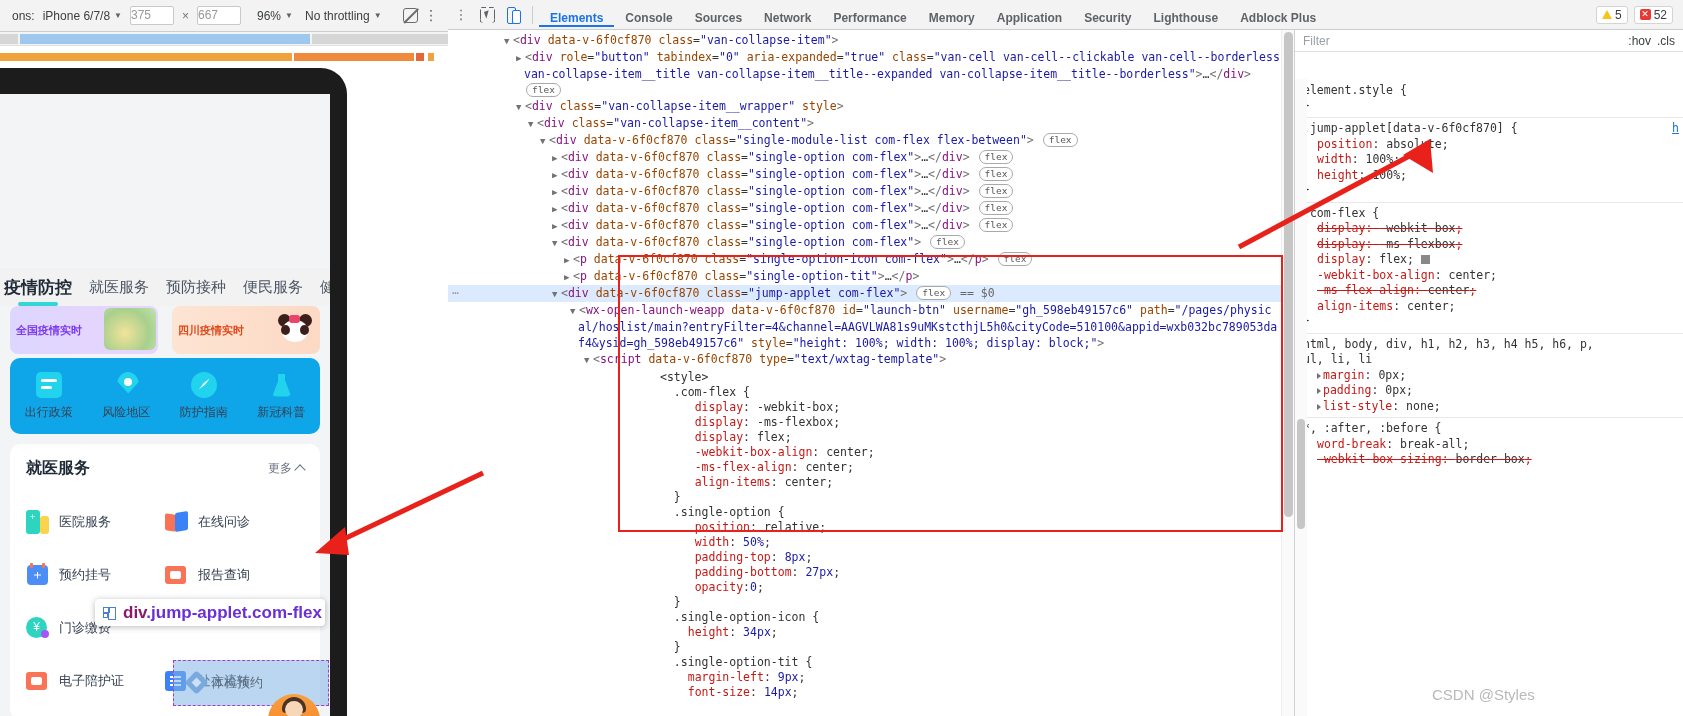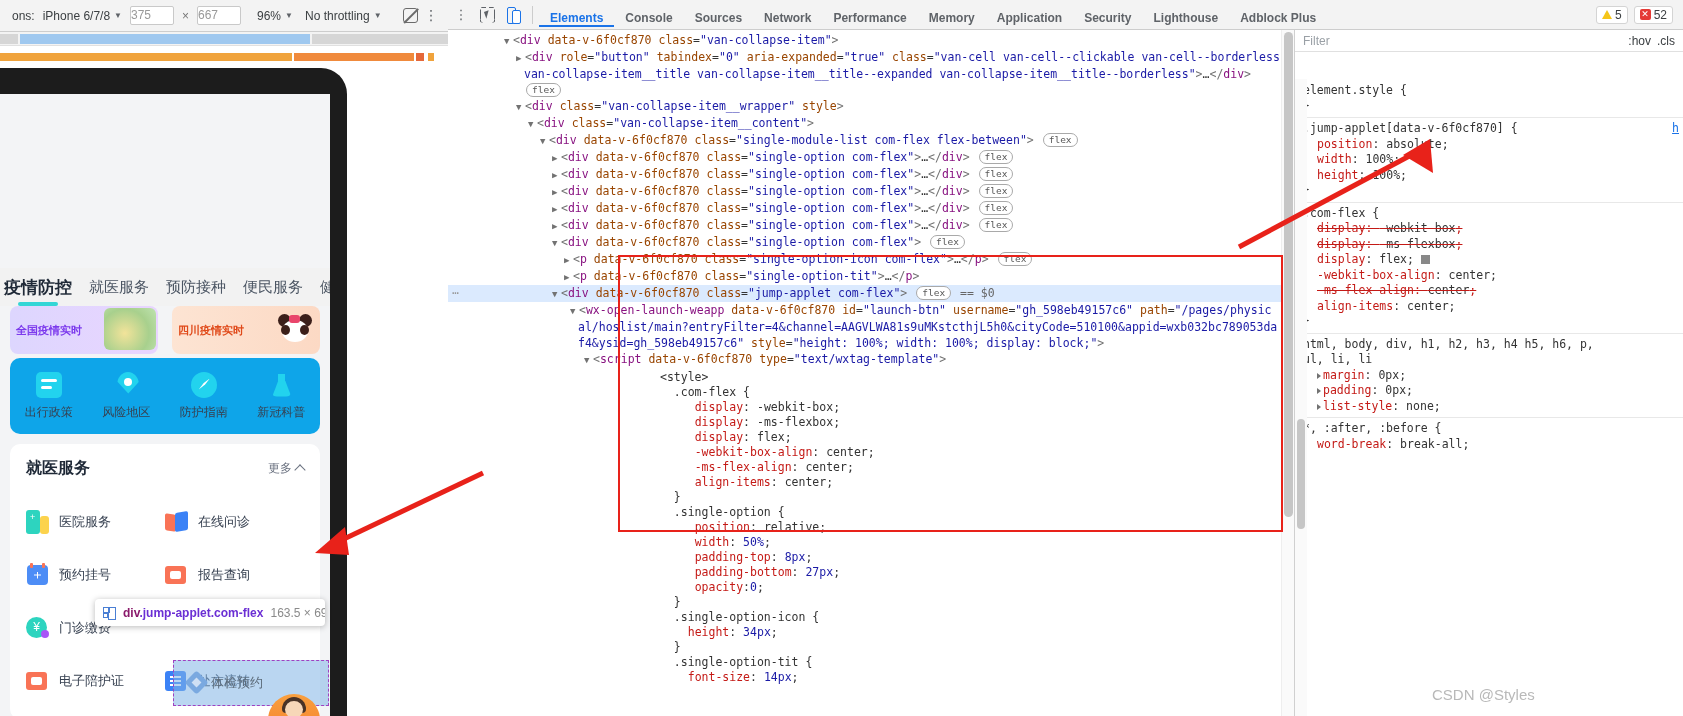--- a/index.html
+++ b/index.html
@@ -173,21 +173,21 @@
     background:rgba(130,180,230,.55); border:1.5px dashed #a040c0;
     display:flex; align-items:center; gap:1px; padding-left:10px;
   }
   #inspected-el .lab { font-size:13px; color:#5c6b7a; }
 
   
   #inspect-tooltip {
     position:absolute; left:95px; top:531px; width:230px; height:27px;
     background:#fff; border-radius:4px; box-shadow:0 1px 6px rgba(0,0,0,.28);
     display:flex; align-items:center; gap:7px; padding:0 8px; z-index:40;
-    font-size:12px; white-space:nowrap; overflow:hidden;
+    font-size:17px; white-space:nowrap; overflow:hidden;
   }
   #inspect-tooltip:after {
     content:""; position:absolute; left:86px; bottom:-6px; width:0; height:0;
     border-left:7px solid transparent; border-right:7px solid transparent;
     border-top:7px solid #fff;
   }
   .tt-icon { width:13px; height:11px; position:relative; flex:0 0 auto; }
   .tt-icon:before { content:""; position:absolute; left:0; top:0; width:5px; height:4px; border:1.3px solid #4a7fd4; }
   .tt-icon:after { content:""; position:absolute; right:0; top:0; width:6px; height:11px; border:1.3px solid #4a7fd4; }
   .tt-icon i { position:absolute; left:0; bottom:0; width:5px; height:5px; border:1.3px solid #4a7fd4; }
@@ -553,20 +553,21 @@
         <div class="css-line">&nbsp;&nbsp;&nbsp;&nbsp;&nbsp;<span class="css-prop">position</span>:&nbsp;<span class="">relative</span>;</div>
         <div class="css-line">&nbsp;&nbsp;&nbsp;&nbsp;&nbsp;<span class="css-prop">width</span>:&nbsp;<span class="css-num">50%</span>;</div>
         <div class="css-line">&nbsp;&nbsp;&nbsp;&nbsp;&nbsp;<span class="css-prop">padding-top</span>:&nbsp;<span class="css-num">8px</span>;</div>
         <div class="css-line">&nbsp;&nbsp;&nbsp;&nbsp;&nbsp;<span class="css-prop">padding-bottom</span>:&nbsp;<span class="css-num">27px</span>;</div>
         <div class="css-line">&nbsp;&nbsp;&nbsp;&nbsp;&nbsp;<span class="css-prop">opacity</span>:<span class="css-num">0</span>;</div>
         <div class="css-line">  }</div>
         <div class="css-line">  .single-option-icon {</div>
         <div class="css-line">&nbsp;&nbsp;&nbsp;&nbsp;<span class="css-prop">height</span>:&nbsp;<span class="css-num">34px</span>;</div>
         <div class="css-line">  }</div>
         <div class="css-line">  .single-option-tit {</div>
+        <div class="css-line">&nbsp;&nbsp;&nbsp;&nbsp;<span class="css-prop">margin-left</span>:&nbsp;<span class="css-num">9px</span>;</div>
         <div class="css-line">&nbsp;&nbsp;&nbsp;&nbsp;<span class="css-prop">font-size</span>:&nbsp;<span class="css-num">14px</span>;</div>
       </div>
   </div>
 
   <div id="sel-box"></div>
 
   <div id="dom-scroll">
       <div class="thumb"></div>
     </div>
 
@@ -606,20 +607,21 @@
         <div class="sel-name">html, body, div, h1, h2, h3, h4 h5, h6, p,</div>
         <div class="sel-name">ul, li, li</div>
         <div style="padding-left:14px"><i class="tri-small"></i><span class="p-name">margin</span>: <span class="p-val">0px</span>;</div>
         <div style="padding-left:14px"><i class="tri-small"></i><span class="p-name">padding</span>: <span class="p-val">0px</span>;</div>
         <div style="padding-left:14px"><i class="tri-small"></i><span class="p-name">list-style</span>: <span class="p-val">none</span>;</div>
       </div>
       <div class="rule-sep"></div>
       <div class="rule">
         <div class="sel-name">*, :after, :before {</div>
         <div style="padding-left:14px"><span class="p-name">word-break</span>: <span class="p-val">break-all</span>;</div>
+        <div style="padding-left:14px"><span class="struck"><span class="p-name">-webkit-box-sizing</span>: <span class="v">border-box</span>;</span></div>
       </div>
     </div>
     <div id="styles-scroll">
         <div class="thumb"></div>
       </div>
   </div>
 
 </div>
 
 <svg class="arrow" style="left:1225px;top:135px" width="210" height="120" viewBox="0 0 210 120">

